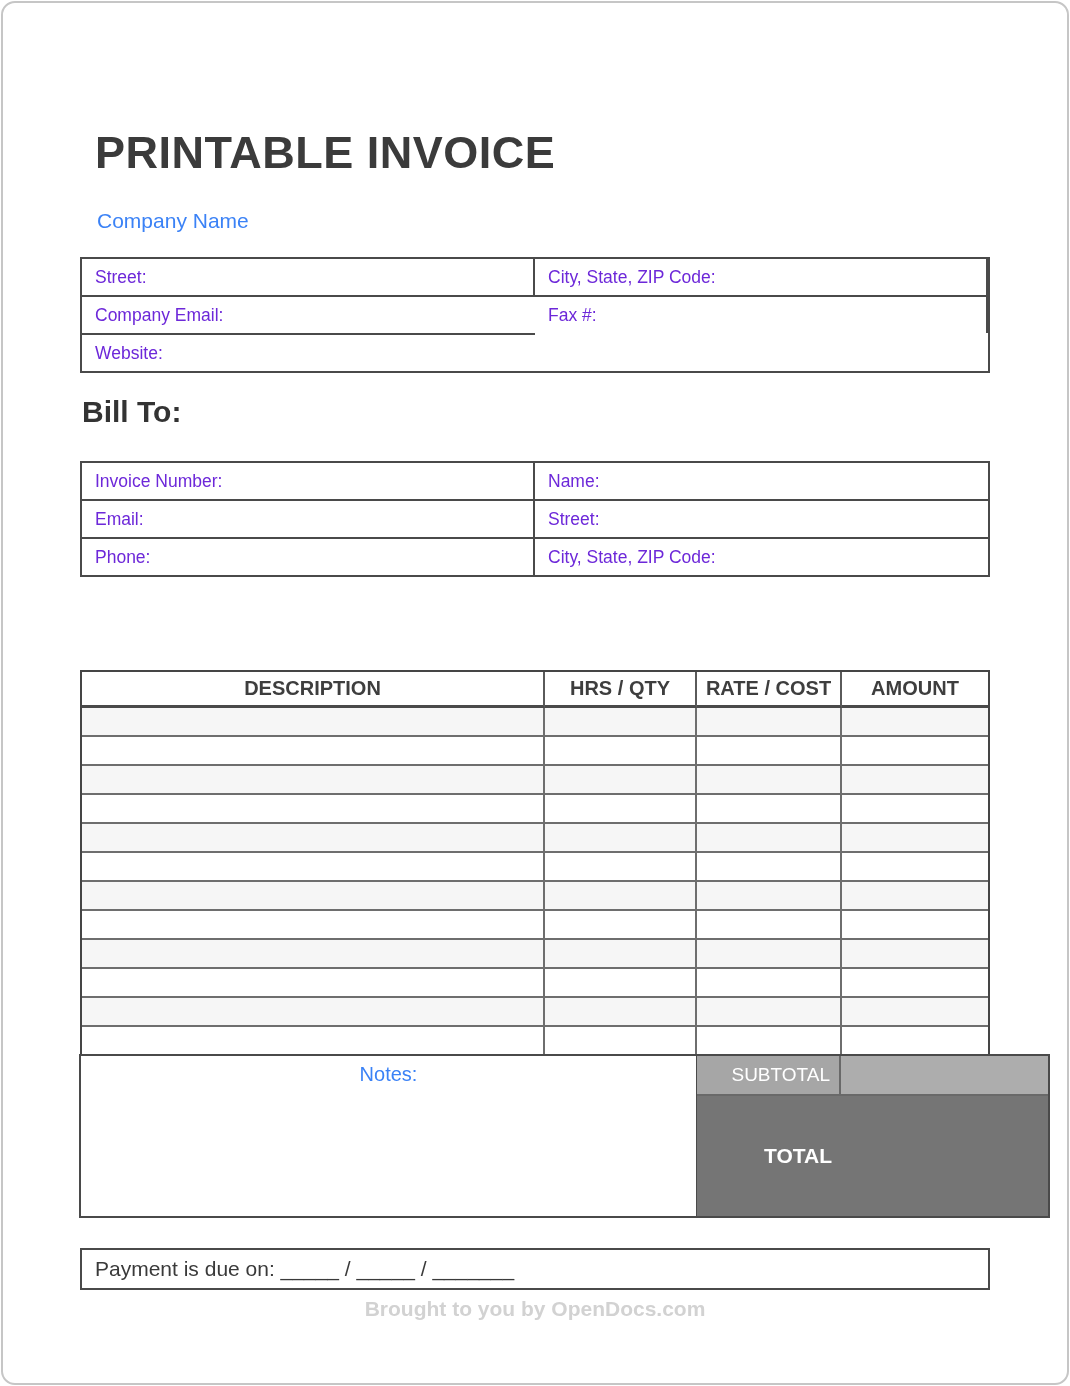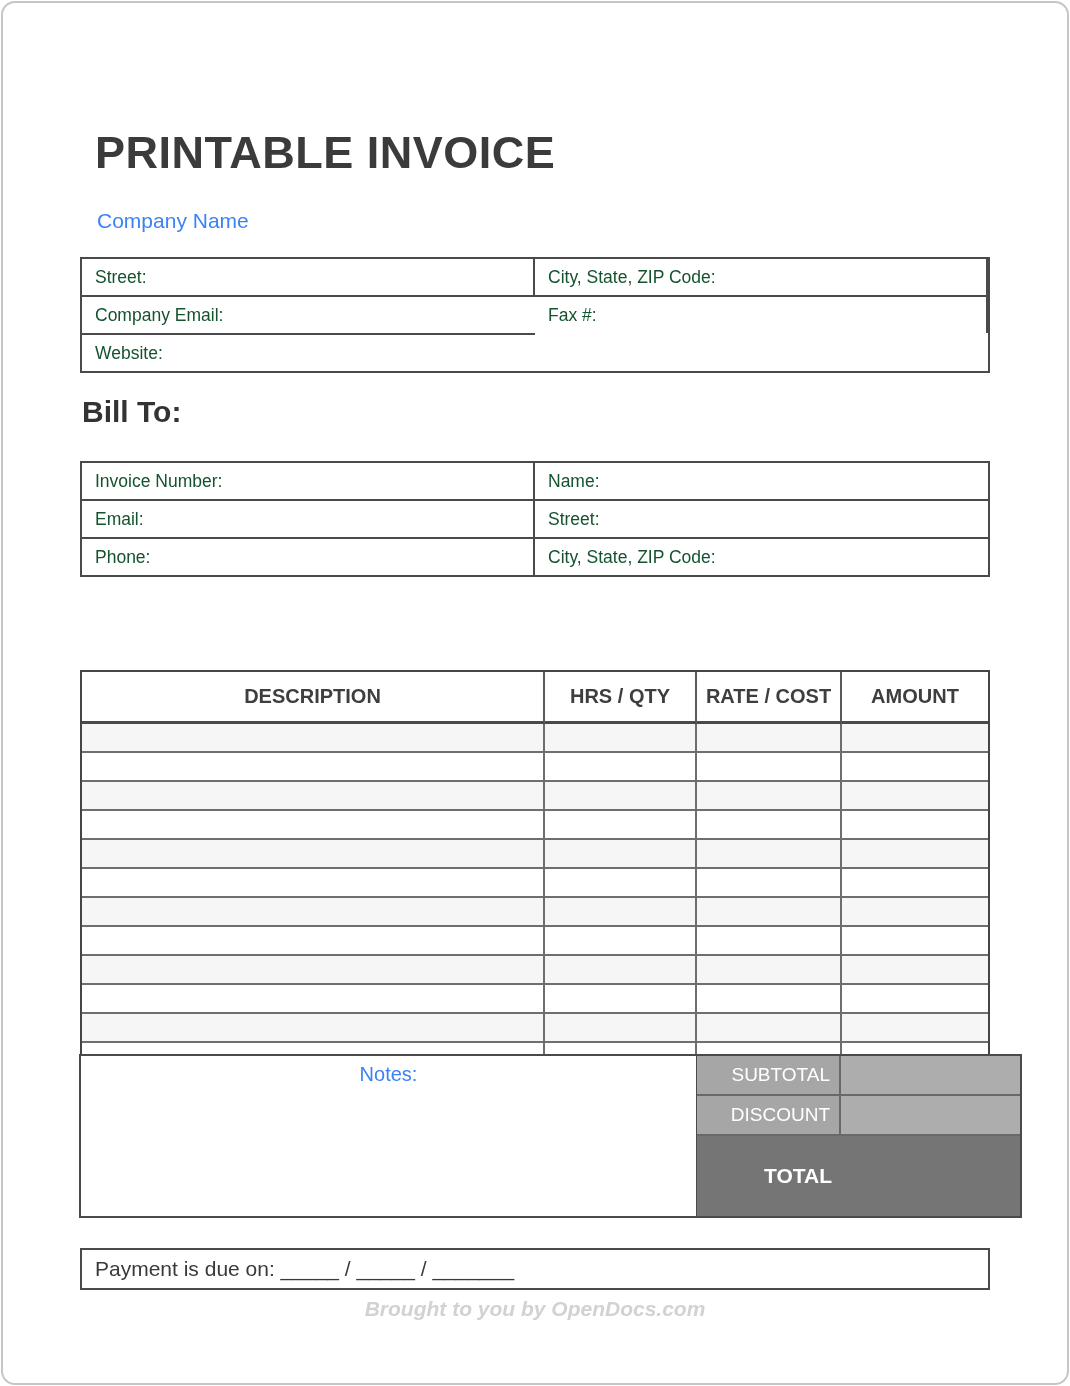--- a/index.html
+++ b/index.html
@@ -22,57 +22,57 @@
   
   .info-table {
     position:absolute; left:80px; width:910px; box-sizing:border-box;
     border:2px solid #4a4a4a; display:grid; grid-template-columns:453px 453px;
     background:#fff;
   }
   #company-table { top:257px; }
   #billto-table  { top:461px; }
   .info-cell {
     box-sizing:border-box; height:38px; display:flex; align-items:center;
-    padding-left:13px; font-size:17.5px; color:#14532d;
+    padding-left:13px; font-size:17.5px; color:#6d28d9;
     border-bottom:2px solid #4a4a4a;
   }
   .info-cell.colL { border-right:2px solid #4a4a4a; }
   .info-cell.rowLast { border-bottom:none; height:36px; }
   .billto-heading {
     position:absolute; left:82px; top:397px;
     font-size:30px; font-weight:bold; color:#333333; line-height:1;
   }
   
   .items {
     position:absolute; left:80px; top:670px; width:910px; box-sizing:border-box;
     border:2px solid #454545; background:#fff;
   }
   .items-header, .items-row { display:grid; grid-template-columns:463px 152px 145px 146px; }
   .hcell {
-    box-sizing:border-box; height:52px; display:flex; align-items:center; justify-content:center;
+    box-sizing:border-box; height:36px; display:flex; align-items:center; justify-content:center;
     font-weight:bold; font-size:20px; color:#3e3e3e;
     border-bottom:3px solid #4a4a4a; border-right:2px solid #5a5a5a; background:#fff;
   }
   .hcell:last-child { border-right:none; }
   .bcell {
     box-sizing:border-box; height:29px;
     border-bottom:2px solid #6e6e6e; border-right:2px solid #6e6e6e;
   }
   .bcell:last-child { border-right:none; }
   .items-row.odd  .bcell { background:#f6f6f6; }
   .items-row.even .bcell { background:#ffffff; }
   .items-row:last-child .bcell { border-bottom:none; height:27px; }
   
   .notes-box {
     position:absolute; left:79px; top:1054px; width:619px; height:164px;
     box-sizing:border-box; border:2px solid #4a4a4a; background:#fff;
     padding:7px 12px; font-size:20px; color:#3b82f6;text-align:center;
   }
   .summary {
-    position:absolute; left:697px; top:1054px; width:325px; height:164px;
+    position:absolute; left:697px; top:1054px; width:353px; height:164px;
     box-sizing:border-box; border:2px solid #4a4a4a; border-left:none;
     display:flex; flex-direction:column;
   }
   .sum-row { display:flex; height:40px; box-sizing:border-box; }
   .sum-label {
     width:144px; box-sizing:border-box; background:#a6a6a6; color:#ffffff;
     display:flex; align-items:center; justify-content:flex-end; padding-right:9px;
     font-size:19px; border-right:2px solid #696969; border-bottom:2px solid #696969;
   }
   .sum-value { flex:1; background:#adadad; border-bottom:2px solid #696969; }
@@ -84,21 +84,21 @@
     padding-right:9px; color:#ffffff; font-weight:bold; font-size:21px;padding-left:14px;
   }
   .total-value { flex:1; }
   .payment-row {
     position:absolute; left:80px; top:1248px; width:910px; height:42px;
     box-sizing:border-box; border:2px solid #4a4a4a; background:#fff;
     display:flex; align-items:center; padding-left:13px; font-size:21px; color:#3a3a3a;
   }
   .footer {
     position:absolute; left:0; top:1297px; width:1070px; text-align:center;
-    font-size:21px; font-style:italic; font-weight:600; color:#d2d2d2;
+    font-size:21px; font-weight:600; color:#d2d2d2;
   }
 </style>
 </head>
 <body>
 
 <div class="page-border"></div>
 
 <div class="title">PRINTABLE INVOICE</div>
 <div class="company-name">Company Name</div>
 
@@ -206,24 +206,20 @@
 
 <div class="notes-box">
   <span>Notes:</span>
 </div>
 
 <div class="summary">
   <div class="sum-row">
     <div class="sum-label">SUBTOTAL</div>
     <div class="sum-value"></div>
   </div>
-  <div class="sum-row">
-    <div class="sum-label">DISCOUNT</div>
-    <div class="sum-value"></div>
-  </div>
   <div class="total-row">
     <div class="total-label">TOTAL</div>
     <div class="total-value"></div>
   </div>
 </div>
 
 <div class="payment-row">
   <span>Payment is due on: _____ / _____ / _______</span>
 </div>
 

